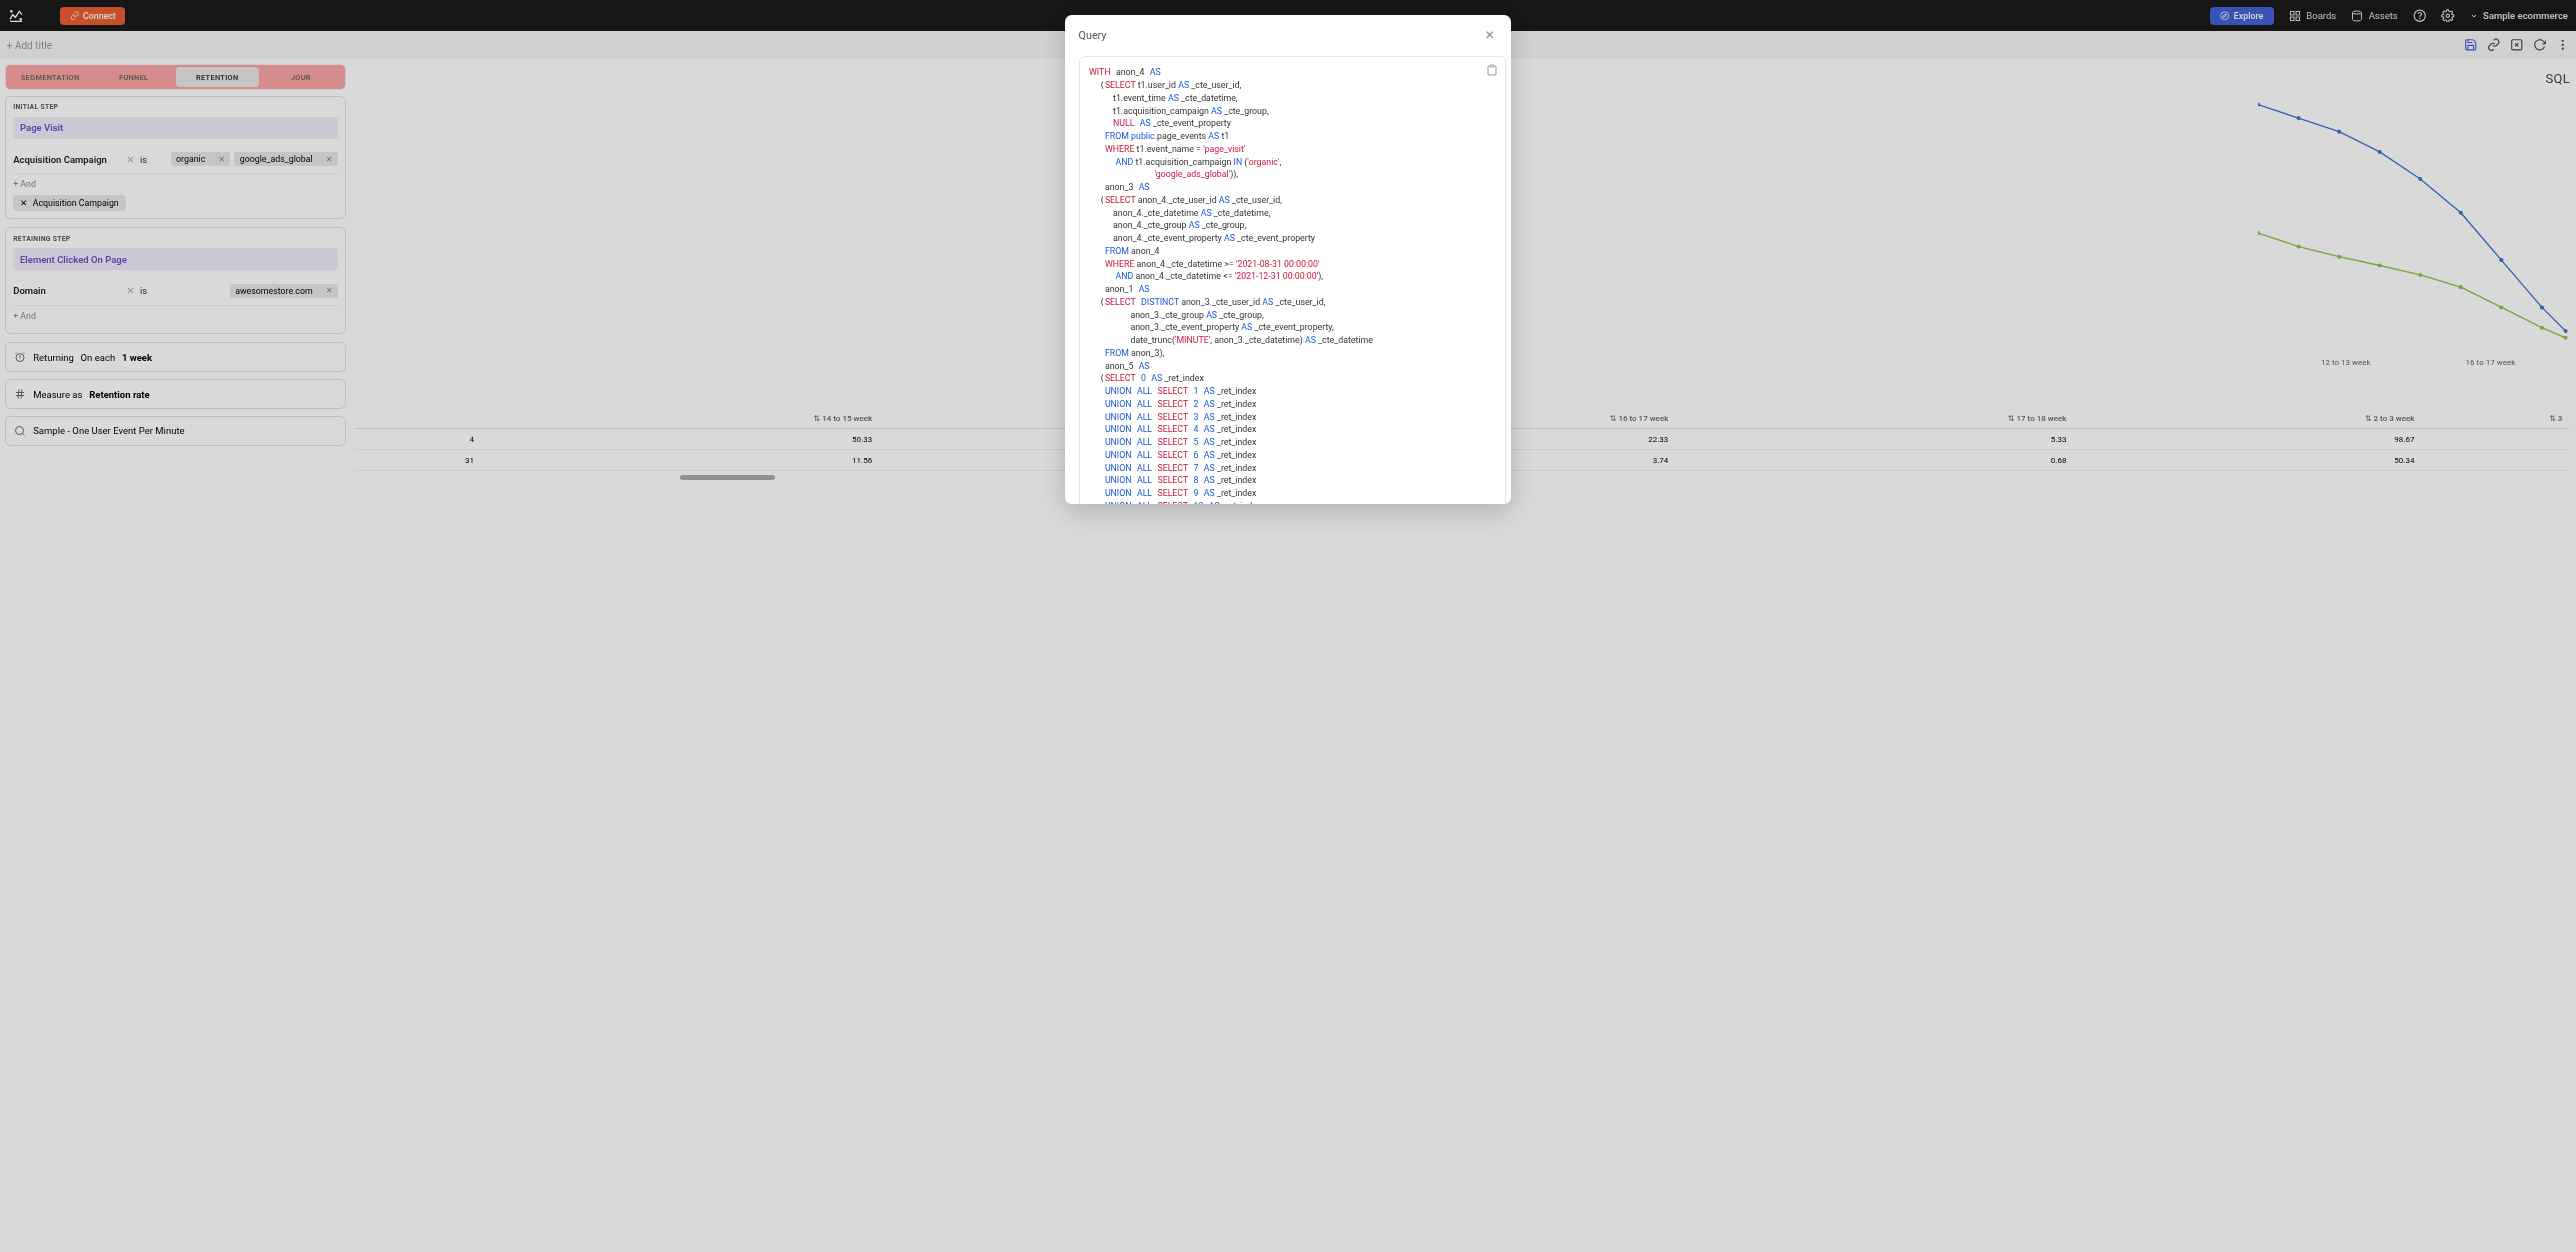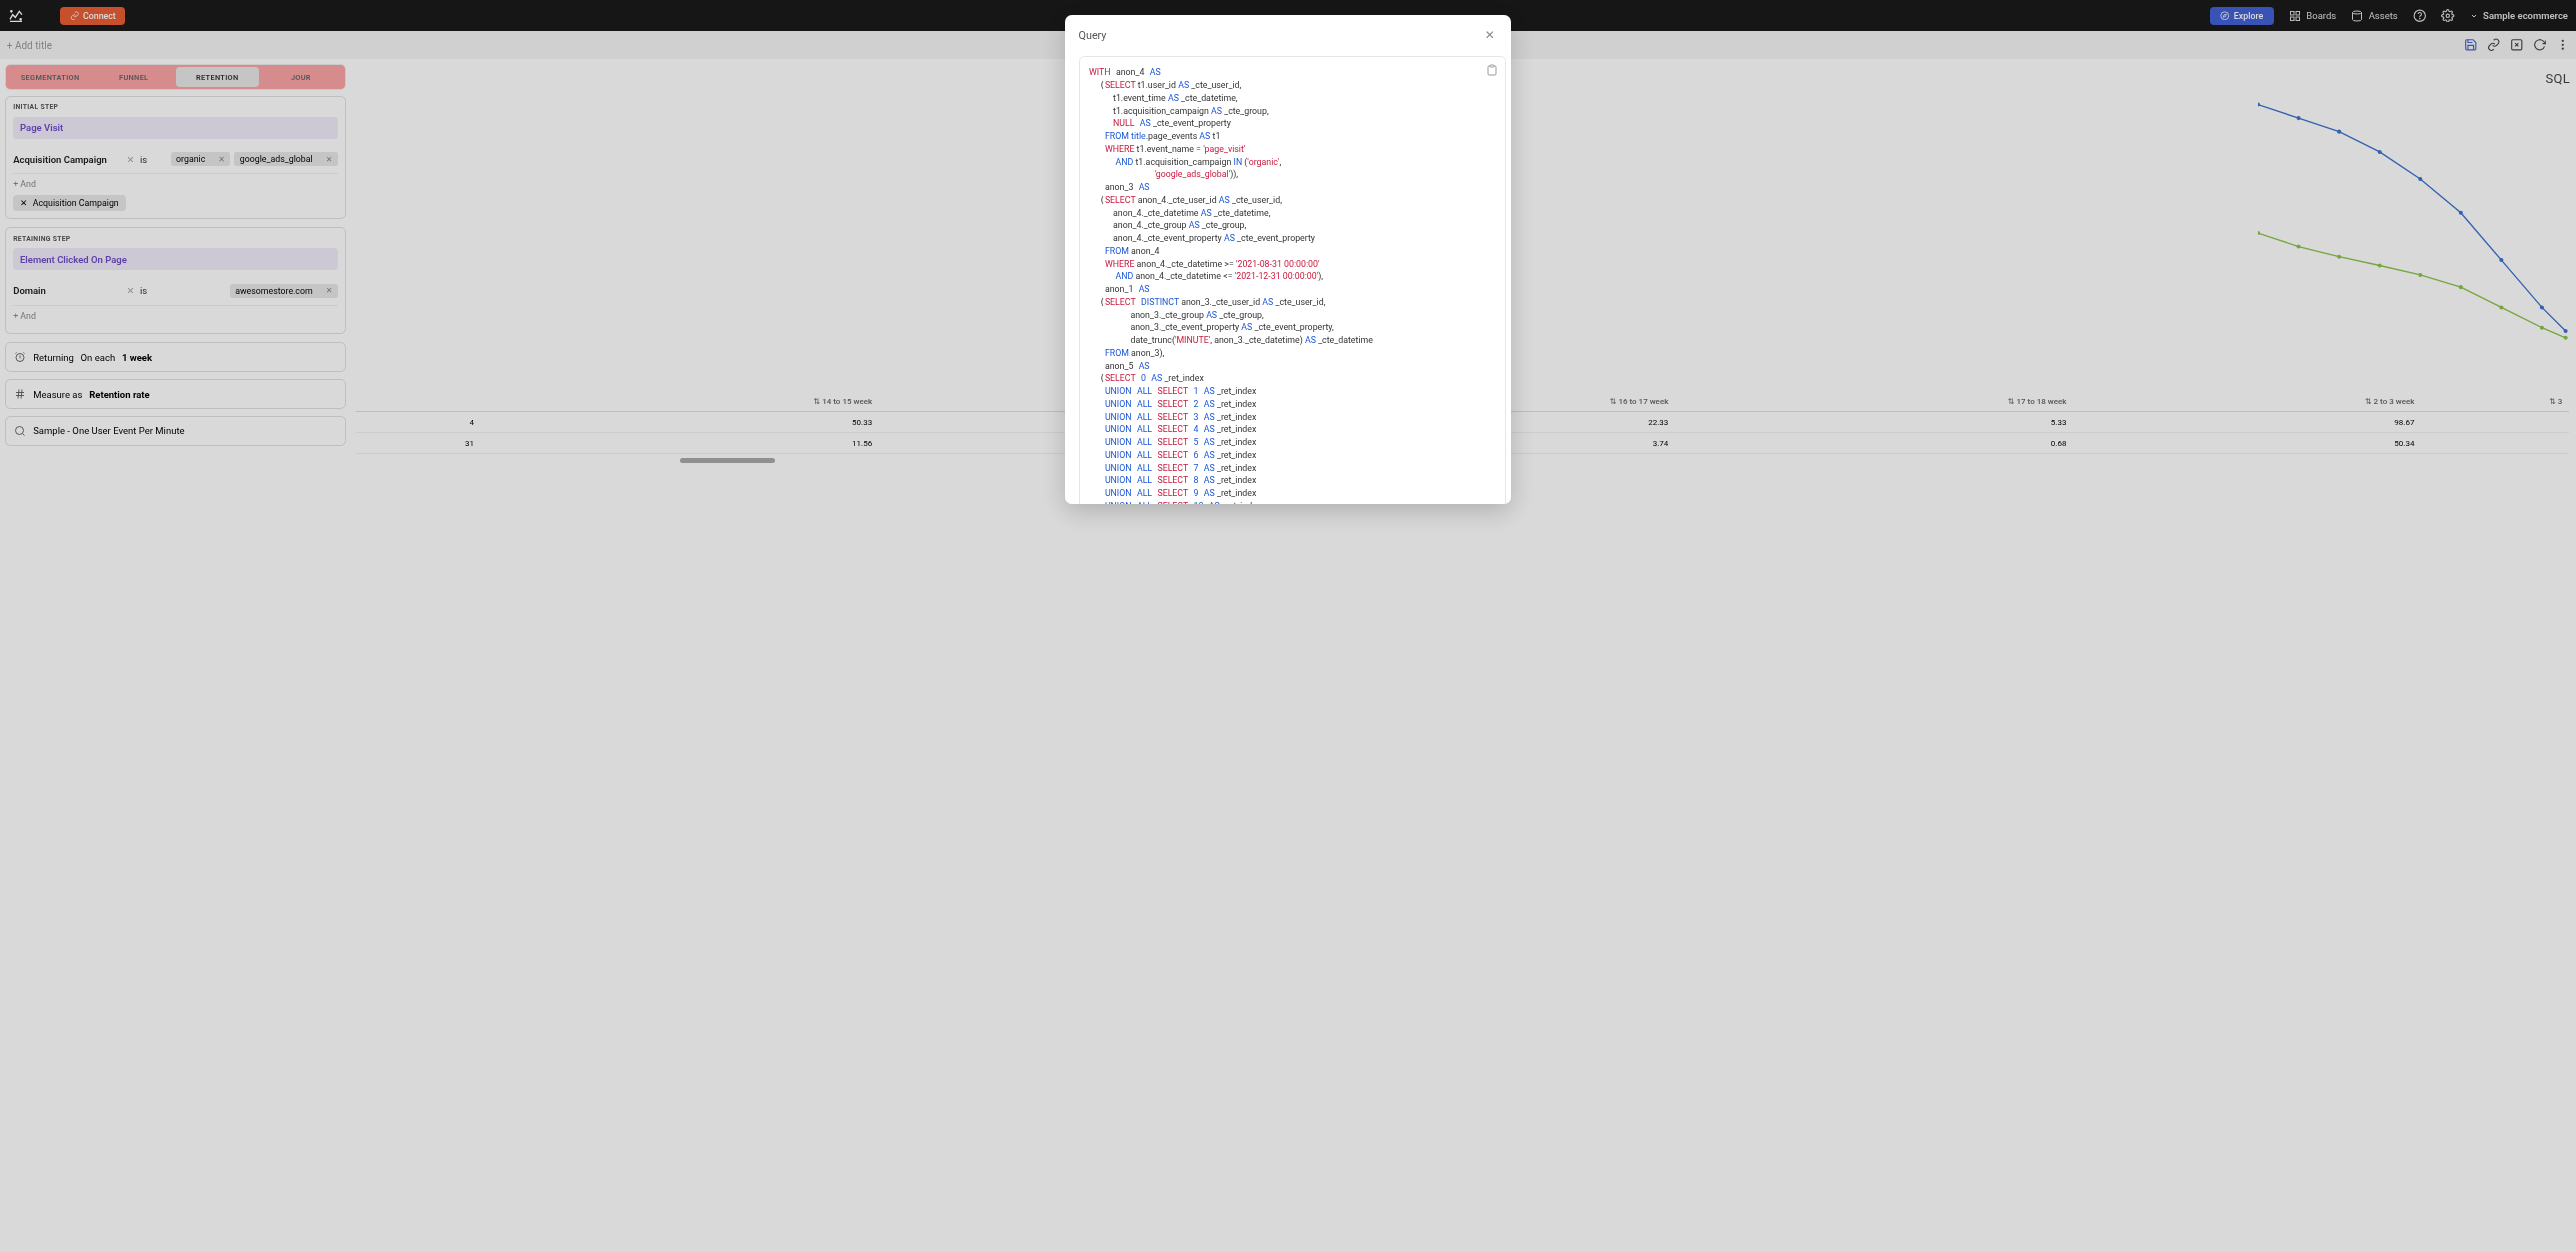--- a/index.html
+++ b/index.html
@@ -270,20 +270,24 @@
             <circle cx="60" cy="270" r="3"></circle>
             <circle cx="120" cy="285" r="3"></circle>
             <circle cx="180" cy="298" r="3"></circle>
             <circle cx="240" cy="312" r="3"></circle>
             <circle cx="300" cy="330" r="3"></circle>
             <circle cx="360" cy="360" r="3"></circle>
             <circle cx="420" cy="390" r="3"></circle>
             <circle cx="455" cy="405" r="3"></circle>
           </g>
       </svg>
+    </div>
+    <div class="x-labels">
+      <span style="margin-left:auto">12 to 13 week</span>
+      <span style="margin-left:95px;margin-right:27px">16 to 17 week</span>
     </div>
     <div class="legend">
       <span class="legend-item">NIC</span>
     </div>
 
     <div class="table-wrap">
       <table class="data-table">
         <thead>
             <tr>
           <th></th>
@@ -331,21 +335,21 @@
       <div class="query-box">
         <svg class="copy-btn" width="12" height="12" viewBox="0 0 24 24" fill="none" stroke="currentColor" stroke-width="2">
             <rect x="8" y="2" width="8" height="4" rx="1"></rect>
             <path d="M16 4h2a2 2 0 0 1 2 2v14a2 2 0 0 1-2 2H6a2 2 0 0 1-2-2V6a2 2 0 0 1 2-2h2"></path>
           </svg>
 <div class="code"><span class="tk-k">WITH</span> <span>anon_4</span> <span class="tk-kb">AS</span>
   (<span class="tk-k">SELECT</span><span> t1.user_id </span><span class="tk-kb">AS</span><span> _cte_user_id,</span>
 <span>           t1.event_time </span><span class="tk-kb">AS</span><span> _cte_datetime,</span>
 <span>           t1.acquisition_campaign </span><span class="tk-kb">AS</span><span> _cte_group,</span>
 <span>           </span><span class="tk-k">NULL</span> <span class="tk-kb">AS</span><span> _cte_event_property</span>
-   <span class="tk-f">FROM</span><span class="tk-f"> title</span><span>.page_events </span><span class="tk-kb">AS</span><span> t1</span>
+   <span class="tk-f">FROM</span><span class="tk-f"> public</span><span>.page_events </span><span class="tk-kb">AS</span><span> t1</span>
    <span class="tk-k">WHERE</span><span> t1.event_name = </span><span class="tk-s">'page_visit'</span>
      <span class="tk-kb">AND</span><span> t1.acquisition_campaign </span><span class="tk-kb">IN</span><span> (</span><span class="tk-s">'organic'</span><span>,</span>
 <span>                              </span><span class="tk-s">'google_ads_global'</span><span>)),</span>
    <span>anon_3</span> <span class="tk-kb">AS</span>
   (<span class="tk-k">SELECT</span><span> anon_4._cte_user_id </span><span class="tk-kb">AS</span><span> _cte_user_id,</span>
 <span>           anon_4._cte_datetime </span><span class="tk-kb">AS</span><span> _cte_datetime,</span>
 <span>           anon_4._cte_group </span><span class="tk-kb">AS</span><span> _cte_group,</span>
 <span>           anon_4._cte_event_property </span><span class="tk-kb">AS</span><span> _cte_event_property</span>
    <span class="tk-f">FROM</span><span> anon_4</span>
    <span class="tk-k">WHERE</span><span> anon_4._cte_datetime &gt;= </span><span class="tk-s">'2021-08-31 00:00:00'</span>

